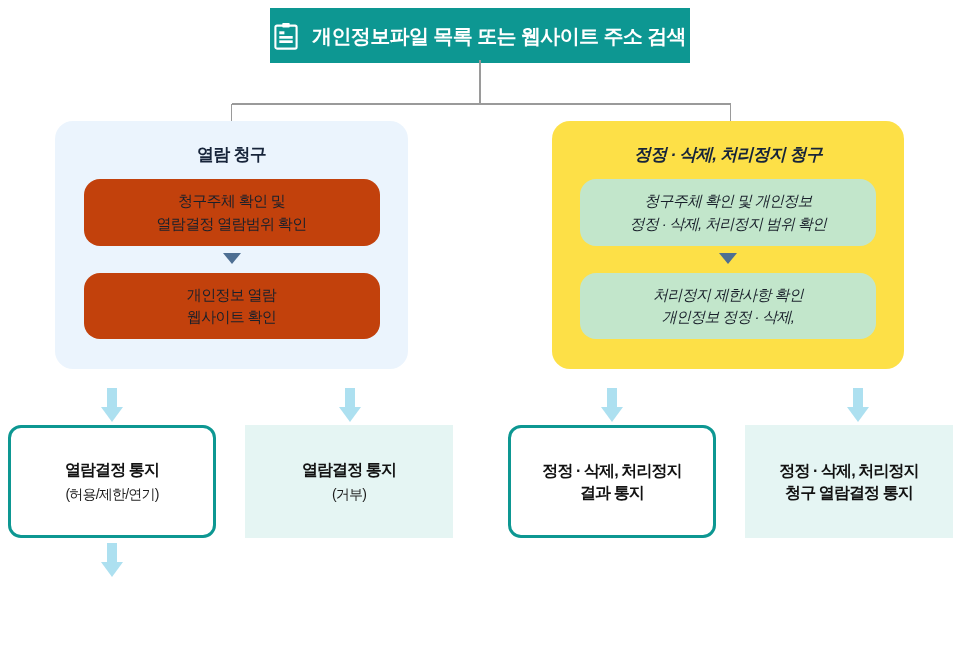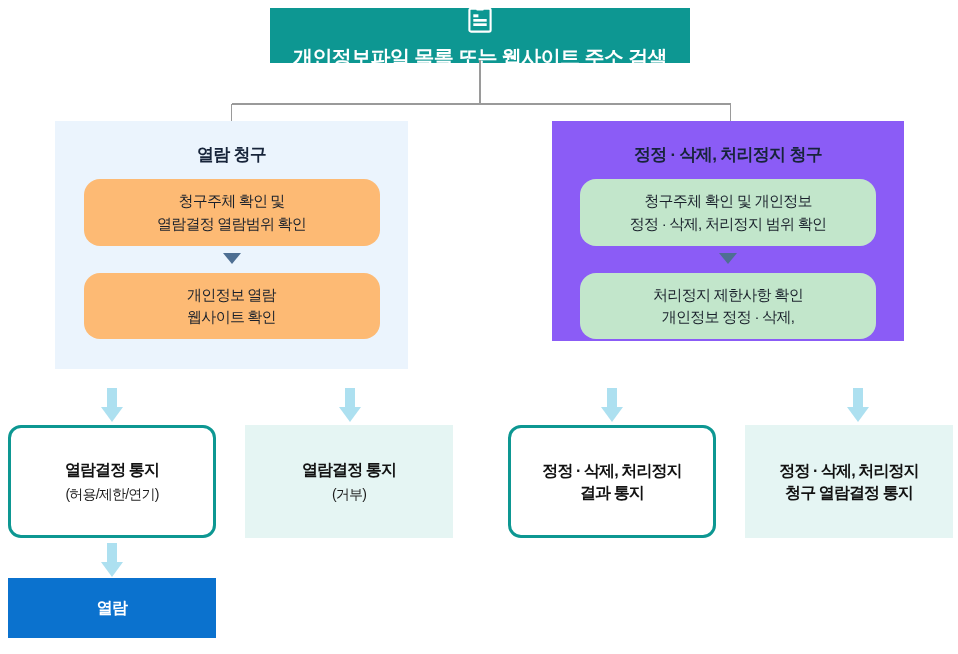--- a/index.html
+++ b/index.html
@@ -29,21 +29,20 @@
     top: 8px;
     width: 420px;
     height: 55px;
     background: #0d9792;
     display: flex;
     align-items: center;
     justify-content: center;
     gap: 14px;
     box-sizing: border-box;
     padding: 0 18px;
-    flex-direction: column;
   }
   .header-bar .hdr-icon {
     flex: 0 0 auto;
     width: 24px;
     height: 28px;
     display: block;
   }
   .header-bar .hdr-title {
     color: #ffffff;
     font-size: 20px;
@@ -61,34 +60,36 @@
     width: 958px;
     height: 65px;
     pointer-events: none;
   }
 
   
   .panel {
     position: absolute;
     box-sizing: border-box;
     padding-top: 18px;
+    border-radius: 18px;
   }
   .panel-blue {
     left: 55px;
     top: 121px;
     width: 353px;
     height: 248px;
     background: #ebf4fd;
   }
   .panel-green {
     left: 552px;
     top: 121px;
     width: 352px;
-    height: 220px;
-    background: #8b5cf6;
+    height: 248px;
+    background: #fde047;
+    font-style: italic;
   }
   .panel-title {
     text-align: center;
     font-size: 17px;
     font-weight: 700;
     letter-spacing: -0.7px;
     color: #17243a;
     line-height: 1.2;
     margin: 6px 0 14px 0;
   }
@@ -97,21 +98,21 @@
     width: 296px;
     border-radius: 16px;
     text-align: center;
     font-size: 15px;
     letter-spacing: -0.7px;
     line-height: 1.48;
     color: #19202b;
     padding: 11px 8px;
     box-sizing: border-box;
   }
-  .panel-blue .step-box { background: #fdba74; font-family: Liberation Serif, serif; }
+  .panel-blue .step-box { background: #c2410c; }
   .panel-green .step-box { background: #c2e6cb; }
 
   .step-arrow {
     width: 100%;
     text-align: center;
     height: 22px;
     line-height: 22px;
     margin: 2px 0 3px 0;
   }
   .tri-down {
@@ -304,17 +305,14 @@
       <div>정정 · 삭제, 처리정지</div>
       <div>청구 열람결정 통지</div>
     </div>
   </div>
 
   <div class="big-arrow" style="left:101px; top:543px;">
     <span class="shaft"></span>
       <span class="head"></span>
   </div>
 
-  <div class="final-box">
-    <span class="fb-label">열람</span>
-  </div>
 
 </div>
 
 </body></html>

